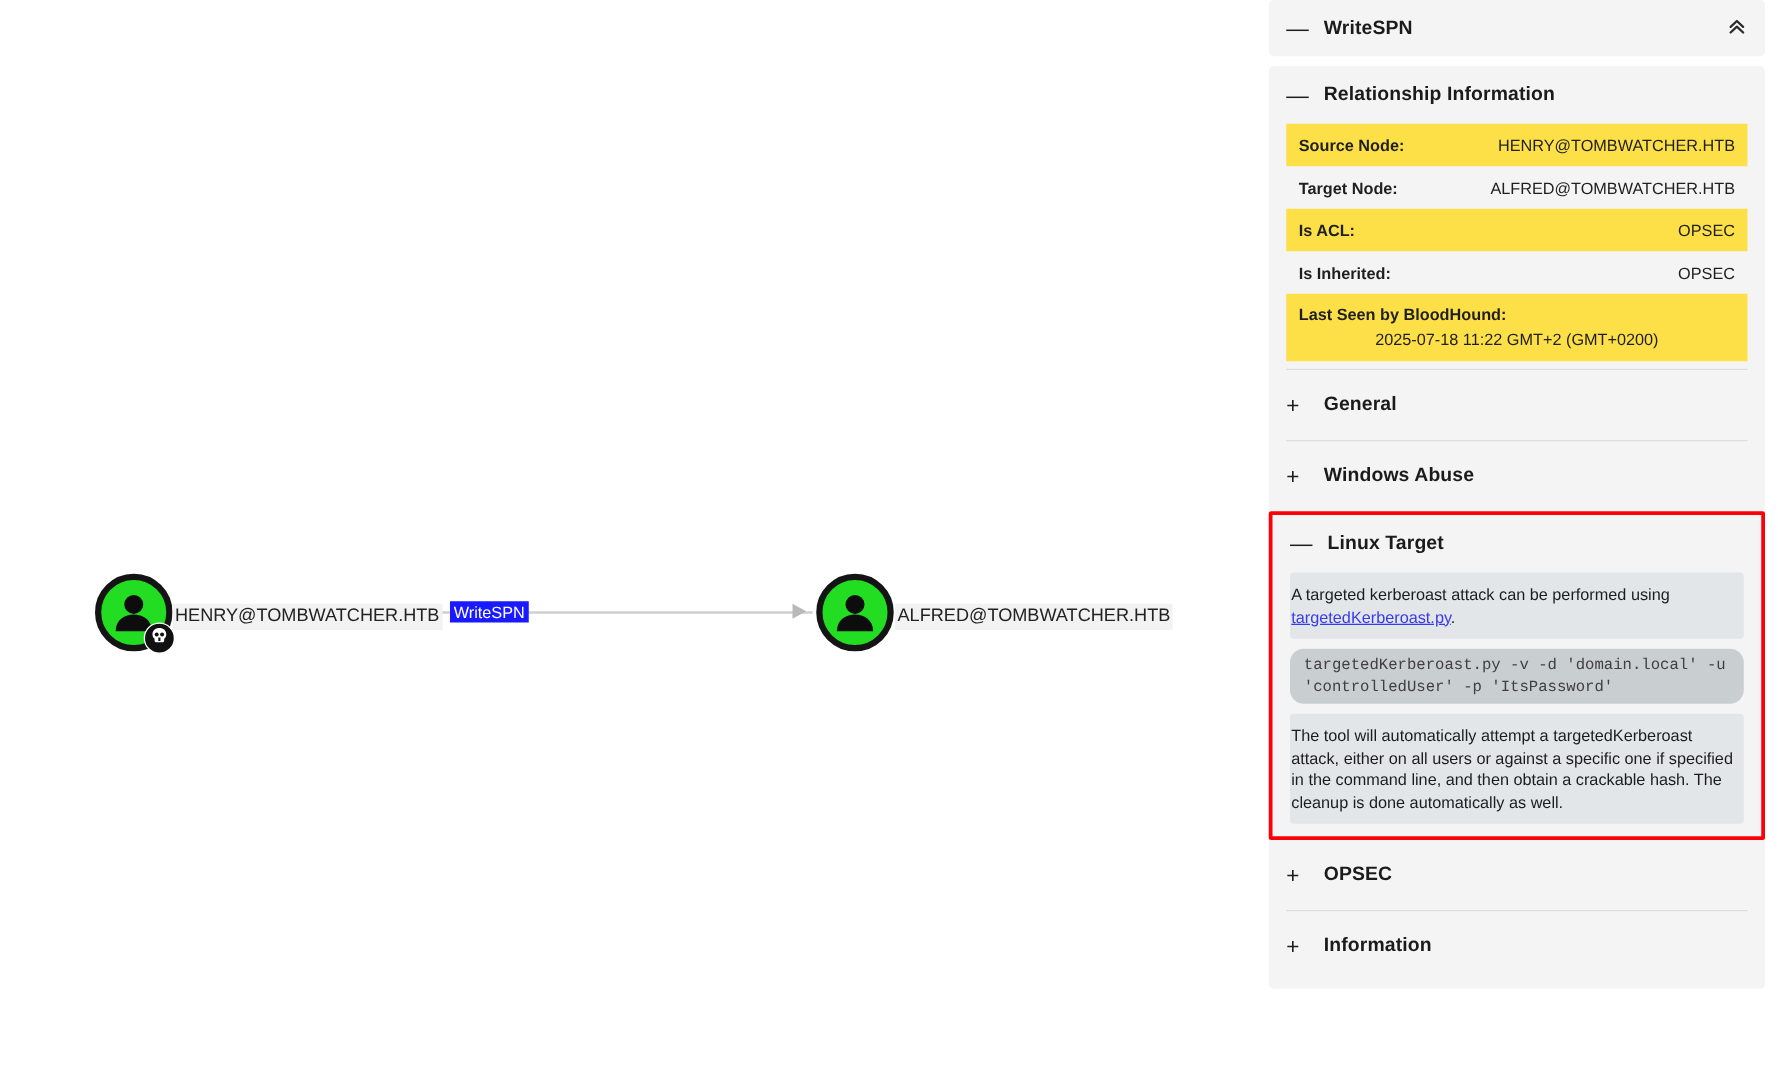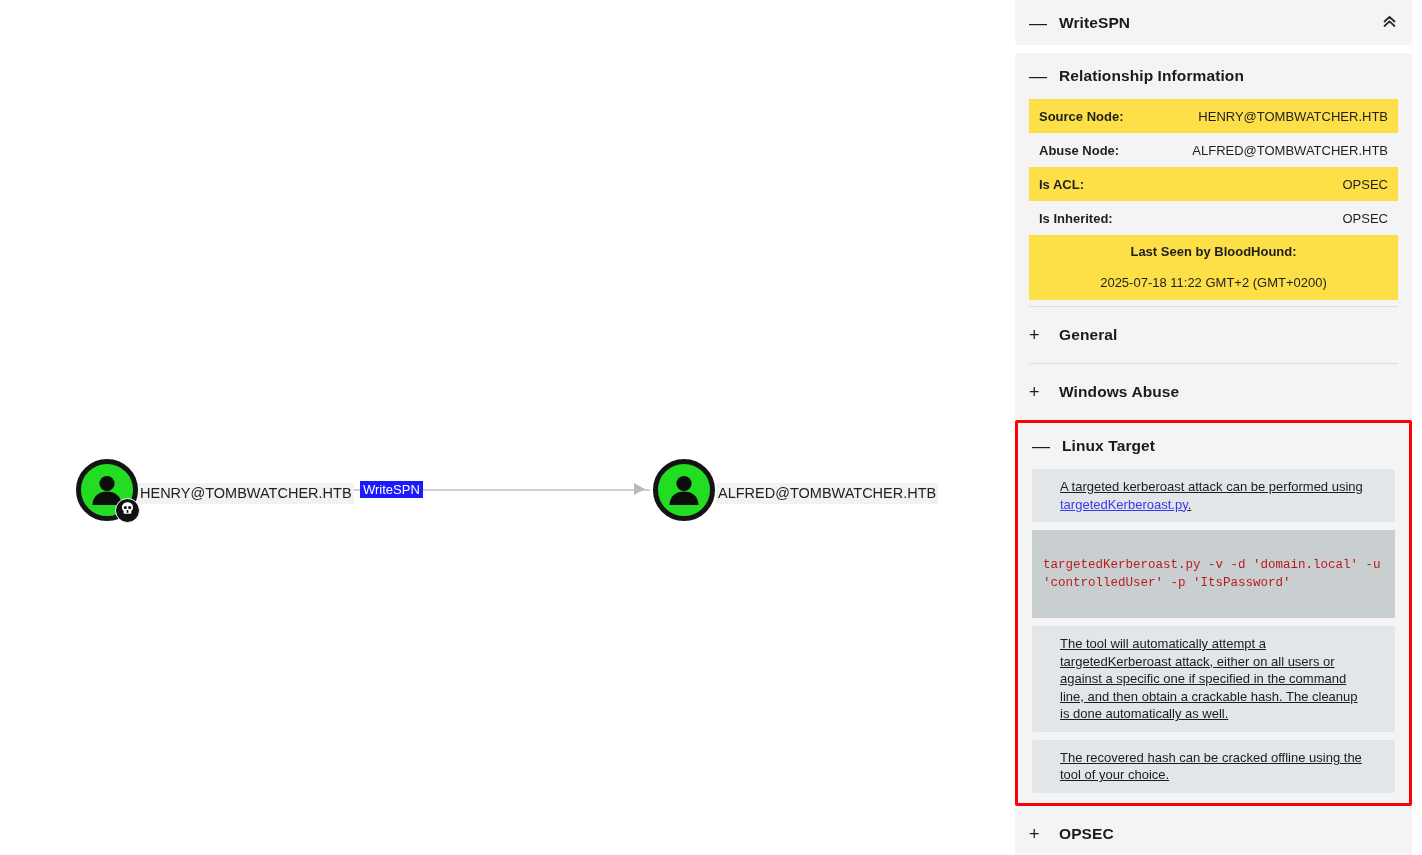--- a/index.html
+++ b/index.html
@@ -146,21 +146,21 @@
     color: #1f1f1f;
     min-height: 34px;
   }
   .rel-row.shaded { background: #fde047; }
   .rel-key { font-weight: bold; white-space: nowrap; }
   .rel-val { text-align: right; white-space: nowrap; }
   .rel-row.stacked {
     display: block;
     line-height: 18px;
   }
-  .rel-row.stacked .rel-key { display: block; margin-bottom: 13px; text-align: center; }
+  .rel-row.stacked .rel-key { display: block; margin-bottom: 2px; }
   .rel-row.stacked .rel-val { display: block; text-align: center; font-weight: 400; }
 
   .divider {
     height: 1px;
     background: #dcdcdc;
     margin: 0 14px;
   }
 
   .collapsed-section {
     height: 56px;
@@ -173,35 +173,34 @@
   .highlight-box {
     border: 3px solid #fb0007;
     border-radius: 2px;
     background: #f4f4f4;
     margin: 0;
   }
   .abuse-body { padding: 0 14px 10px 14px; }
   .info-block {
     background: #e2e6e9;
     border-radius: 3px;
-    padding: 9px 28px;
+    padding: 9px 1px;
     font-size: 13px;
     line-height: 17.5px;
     color: #1c1c1c;
     margin-bottom: 8px;
-    text-decoration: underline;
   }
   .code-block {
     background: #c9ced1;
-    border-radius: 0;
-    padding: 26px 11px;
+    border-radius: 11px;
+    padding: 4px 11px;
     font-family: "Liberation Mono", monospace;
     font-size: 12.5px;
     line-height: 18px;
-    color: #b91c1c;
+    color: #404040;
     margin-bottom: 8px;
     word-break: break-word;
     white-space: pre-wrap;
   }
   .code-block:last-child, .info-block:last-child { margin-bottom: 0; }
   a.inline-link {
     color: #3a3ae8;
     text-decoration: underline;
   }
 </style>
@@ -268,21 +267,21 @@
         <span class="minus-glyph">—</span>
         <span class="section-title">Relationship Information</span>
       </div>
 
       <div class="rel-table">
         <div class="rel-row shaded">
           <span class="rel-key">Source Node:</span>
           <span class="rel-val">HENRY@TOMBWATCHER.HTB</span>
         </div>
         <div class="rel-row">
-          <span class="rel-key">Abuse Node:</span>
+          <span class="rel-key">Target Node:</span>
           <span class="rel-val">ALFRED@TOMBWATCHER.HTB</span>
         </div>
         <div class="rel-row shaded">
           <span class="rel-key">Is ACL:</span>
           <span class="rel-val">OPSEC</span>
         </div>
         <div class="rel-row">
           <span class="rel-key">Is Inherited:</span>
           <span class="rel-val">OPSEC</span>
         </div>
@@ -308,21 +307,20 @@
 
       <div class="highlight-box">
         <div class="subsection-header">
           <span class="minus-glyph">—</span>
           <span class="section-title">Linux Target</span>
         </div>
         <div class="abuse-body">
           <div class="info-block"><span>A targeted kerberoast attack can be performed using </span><a class="inline-link" href="#">targetedKerberoast.py</a><span>.</span></div>
           <div class="code-block">targetedKerberoast.py -v -d 'domain.local' -u 'controlledUser' -p 'ItsPassword'</div>
           <div class="info-block">The tool will automatically attempt a targetedKerberoast attack, either on all users or against a specific one if specified in the command line, and then obtain a crackable hash. The cleanup is done automatically as well.</div>
-          <div class="info-block">The recovered hash can be cracked offline using the tool of your choice.</div>
         </div>
       </div>
 
       <div class="collapsed-section">
         <span class="plus-glyph">+</span>
         <span class="section-title">OPSEC</span>
       </div>
 
       <div class="divider"></div>
 

